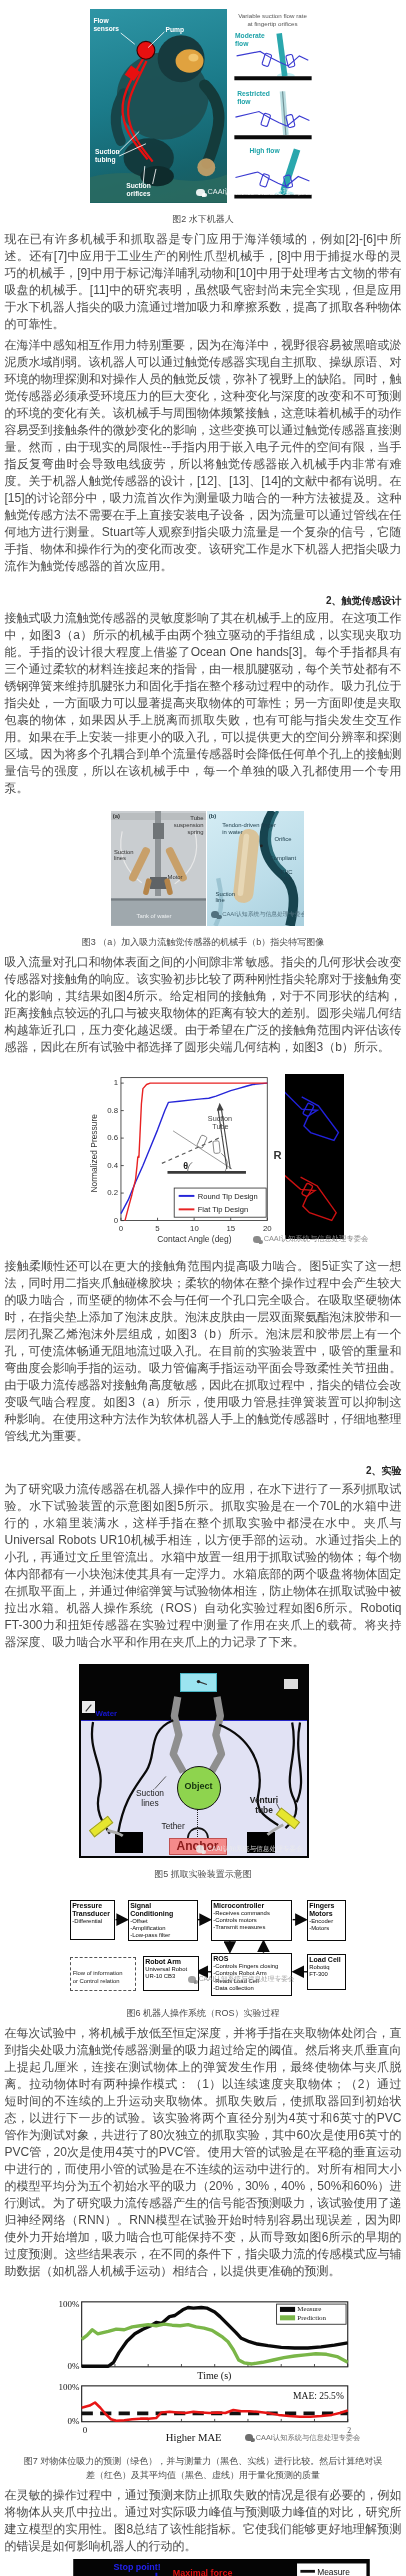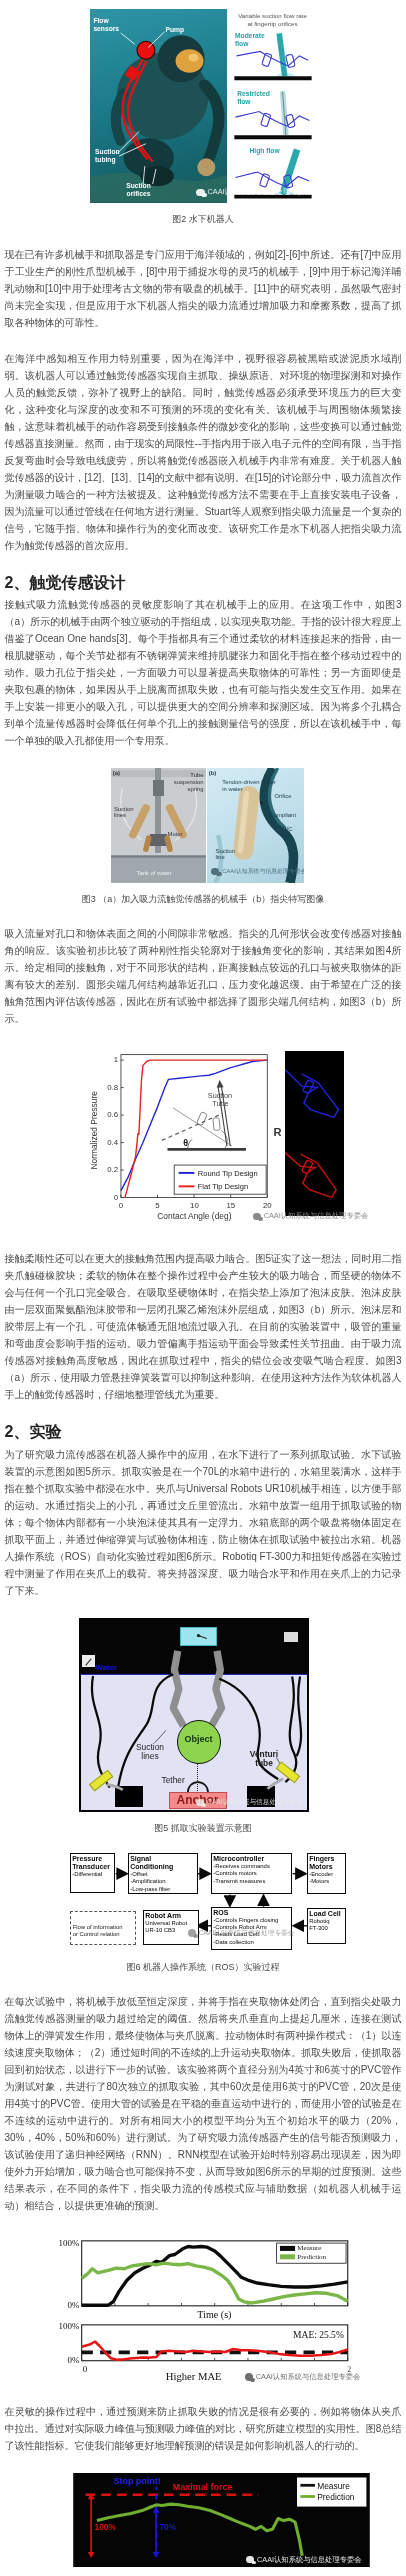--- a/index.html
+++ b/index.html
@@ -1,19 +1,19 @@
 <!DOCTYPE html>
 <html style="font-size:9px"><head>
 <meta charset="utf-8">
 <style>
   html,body{margin:0;padding:0;background:#fff;}
   body{width:406px;font-family:"Liberation Sans","DejaVu Sans",sans-serif;color:#4a4a4a;}
   .page{width:406px;padding:7.9px 4.5px 13.5px 4.5px;box-sizing:border-box;}
-  p.body{font-size:10px;line-height:17px;text-align:justify;margin:19px 0;color:#4a4a4a;}
-  h2.sec{font-size:16px;font-weight:bold;color:#262626;margin:19px 0 2.2px 0;}
+  p.body{font-size:12px;line-height:17px;text-align:justify;margin:4px 0;color:#4a4a4a;}
+  h2.sec{font-size:10px;font-weight:bold;color:#262626;margin:19px 0 2.2px 0;text-align:right;}
   .caption{font-size:9px;color:#4a4a4a;text-align:center;margin:9px 17px 4.5px 17px;line-height:14.6px;}
   .figwrap{position:relative;margin-top:13.5px;}
   .abs{position:absolute;}
   
   .wm{position:absolute;display:flex;align-items:center;gap:2.8px;font-size:7.3px;white-space:nowrap;}
   .wm .ic{width:8.4px;height:7.3px;border-radius:4.5px 4.5px 1.1px 4.5px;background:currentColor;position:relative;flex:0 0 auto;}
   .wm .ic:after{content:"";position:absolute;right:-2.2px;bottom:-1.1px;width:4.5px;height:3.9px;border-radius:2.2px 2.2px 2.2px 0.6px;background:currentColor;}
   
   .fig2{width:226px;height:194px;margin-left:85px;position:relative;}
   .fig2-photo{left:0;top:0;width:137px;height:194px;background:linear-gradient(165deg,#2e95a5 0%,#1b7b8a 45%,#15626b 80%,#1d5a58 100%);overflow:hidden;}
@@ -426,20 +426,21 @@
         <line x1="455.625" x2="455.625" y1="228" y2="223" stroke="#333" stroke-width="1.5"></line>
         <line x1="515" x2="515" y1="228" y2="223" stroke="#333" stroke-width="1.5"></line>
         <polyline points="40.0,213.1 515.0,213.1" fill="none" stroke="#111111" stroke-width="7" stroke-dasharray="20 13" stroke-linejoin="round"></polyline>
         <polyline points="40.0,203.1 54.3,199.2 63.8,193.7 73.3,203.1 82.8,214.2 92.3,223.6 101.8,226.3 116.0,225.2 130.3,223.6 144.5,222.5 158.8,222.5 173.0,221.4 182.5,211.4 196.8,210.3 211.0,211.4 225.3,212.5 239.5,210.3 253.8,211.4 268.0,212.5 282.3,211.4 296.5,212.5 310.8,207.0 325.0,209.2 339.3,209.2 353.5,210.3 372.5,212.5 391.5,215.8 410.5,218.0 429.5,219.1 448.5,219.1 467.5,218.0 486.5,215.8 500.8,212.5 515.0,208.1" fill="none" stroke="#e81616" stroke-width="4.5" stroke-linejoin="round"></polyline>
       </svg>
     <div class="wm" style="right:1.1px;bottom:2.2px;color:#6f6f6f;">
       <span class="ic"></span>
       <span>CAAI认知系统与信息处理专委会</span>
     </div>
   </div>
+  <div class="caption">图7 对物体位吸力的预测（绿色），并与测量力（黑色、实线）进行比较。然后计算绝对误差（红色）及其平均值（黑色、虚线）用于量化预测的质量</div>
 
   <p class="body">在灵敏的操作过程中，通过预测来防止抓取失败的情况是很有必要的，例如将物体从夹爪中拉出。通过对实际吸力峰值与预测吸力峰值的对比，研究所建立模型的实用性。图8总结了该性能指标。它使我们能够更好地理解预测的错误是如何影响机器人的行动的。</p>
 
   <div class="figwrap fig8" style="margin-top:3.4px;padding-left:15px;">
     <svg id="fig8-chart" width="297" height="94" viewBox="0 0 530 168">
       <rect x="0" y="0" width="530" height="168" fill="#050505"></rect>
       <text x="72" y="20" font-size="16" font-weight="bold" fill="#2222ee">Stop point!</text>
       <text x="178" y="30" font-size="16" font-weight="bold" fill="#e01010">Maximal force</text>
       <line x1="32" y1="44" x2="32" y2="144" stroke="#e01010" stroke-width="3"></line>
       <polygon points="32,36 26,47 38,47" fill="#e01010"></polygon>

